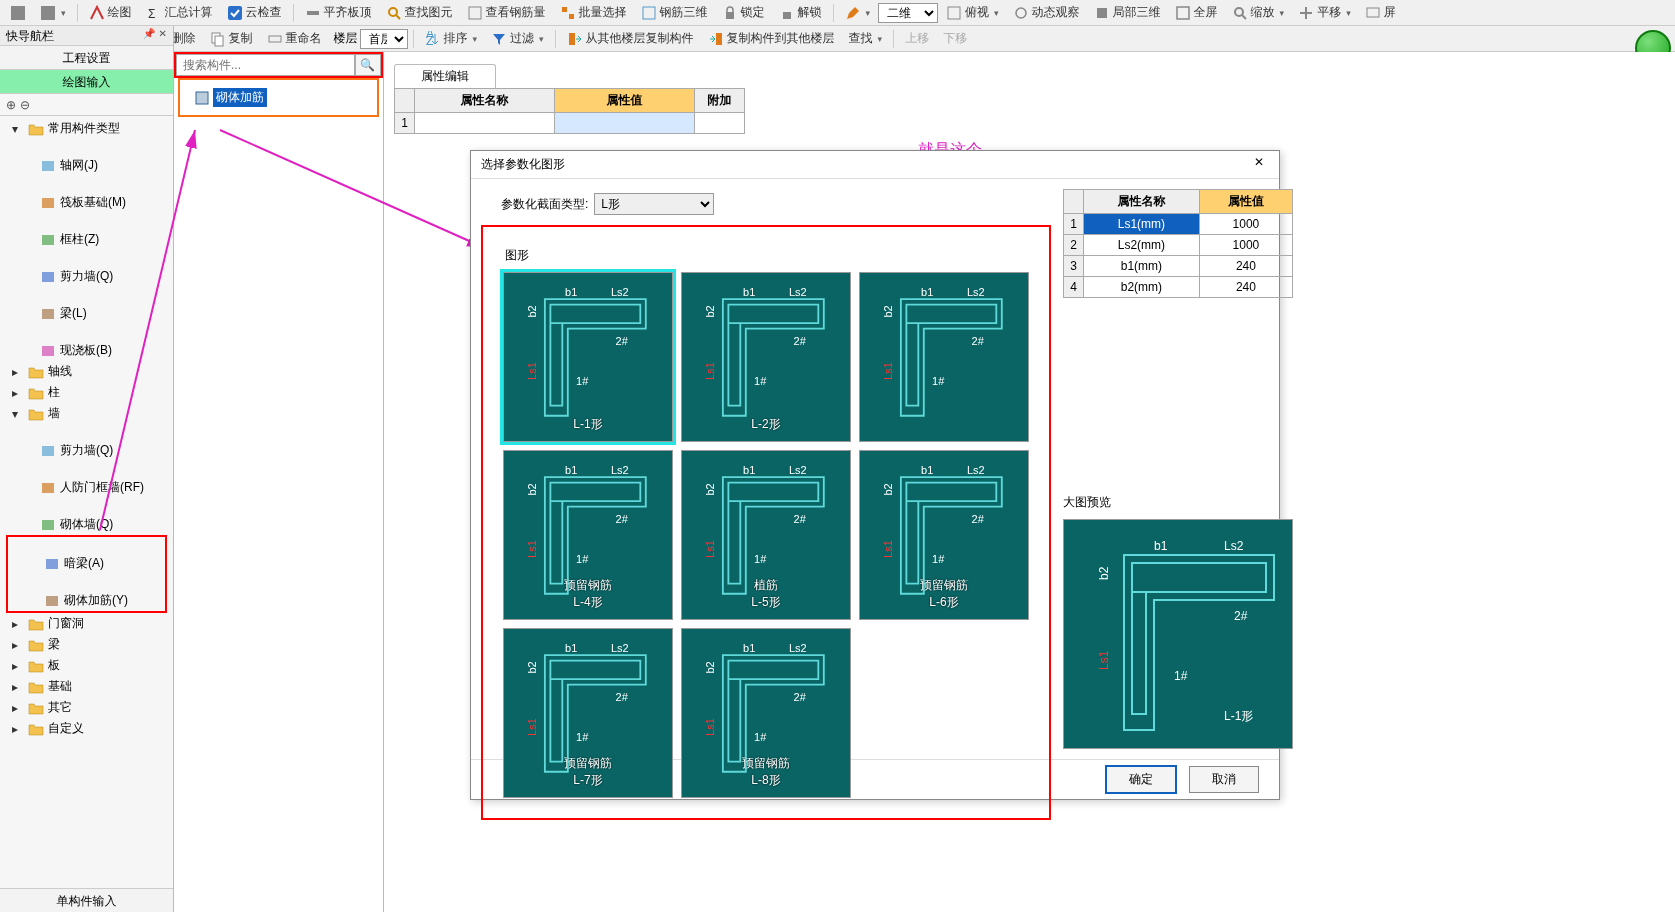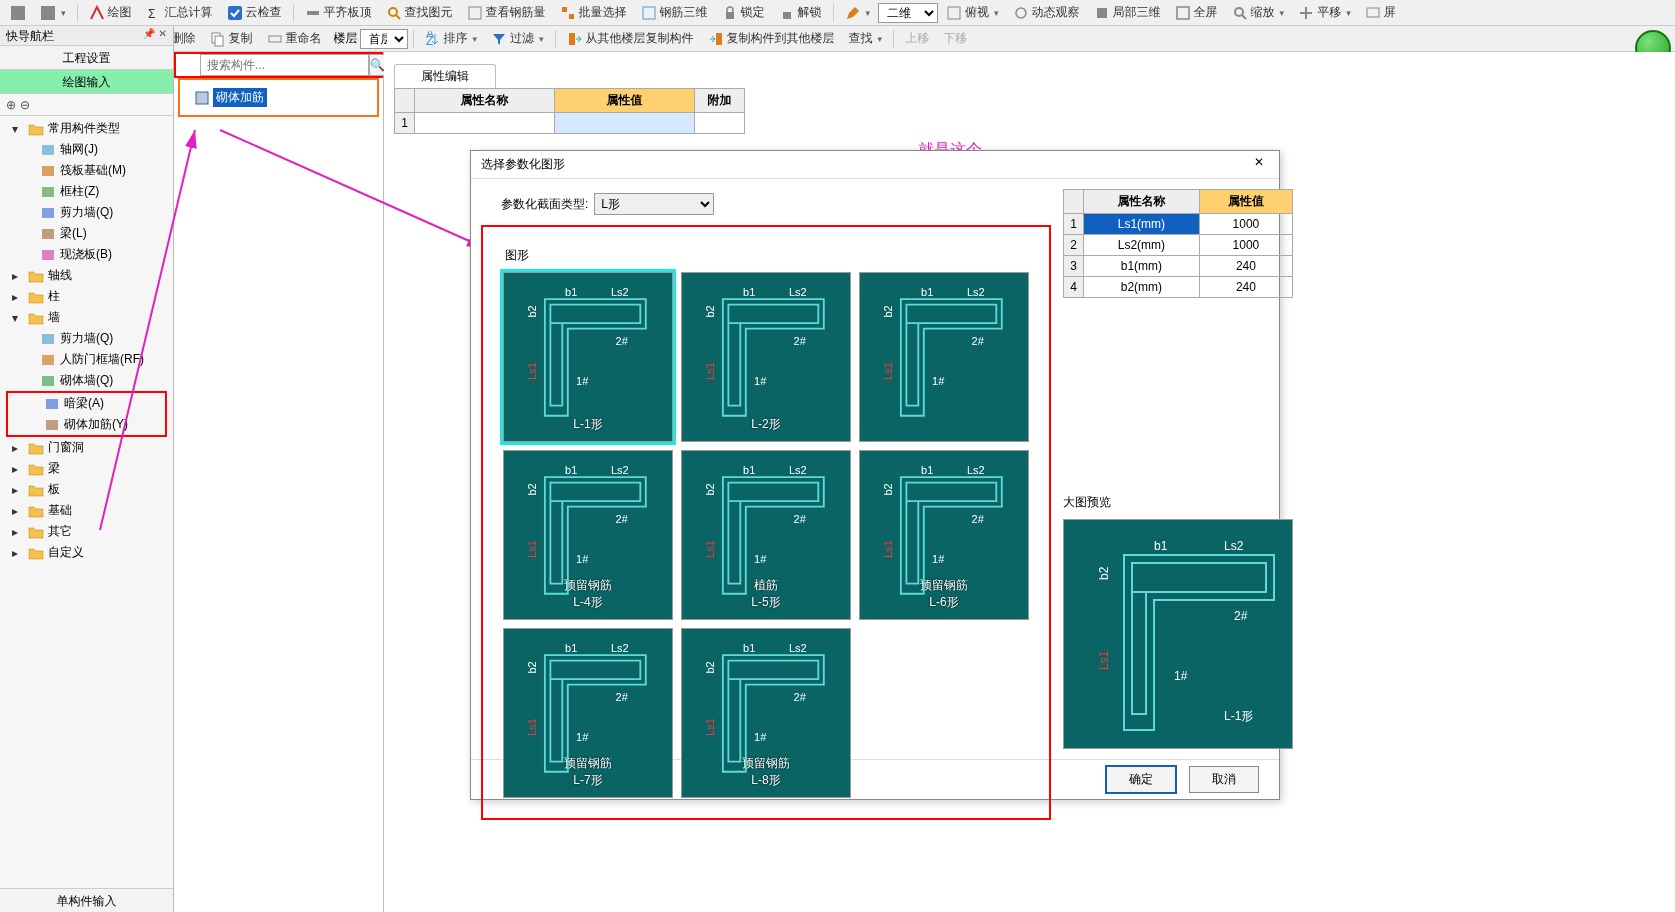--- a/index.html
+++ b/index.html
@@ -22,28 +22,28 @@
 .panel-title { height: 20px; background: #ececec; border-bottom: 1px solid #ccc; padding: 2px 6px; display: flex; justify-content: space-between; align-items: flex-start; }
 .panel-title .pin { font-size: 10px; color: #555; }
 .tabs-stack { display: flex; flex-direction: column; }
 .tab-btn { height: 24px; border-bottom: 1px solid #ccc; text-align: center; padding-top: 4px; background: #f3f3f3; cursor: pointer; }
 .tab-btn.active { background: #86efac; }
 .tree-tools { height: 22px; border-bottom: 1px solid #ccc; padding: 2px 6px; display: flex; gap: 4px; align-items: center; color: #555; }
 .tree { flex: 1; overflow: auto; padding: 2px 4px; }
 .tree-node { display: flex; align-items: center; gap: 4px; padding: 2px 2px 2px 8px; cursor: pointer; white-space: nowrap; }
 .tree-node .twisty { width: 12px; color: #333; }
 .tree-node .ico-folder { width: 16px; height: 14px; display:inline-block; }
-.tree-node.depth2 { padding-left: 36px; }
+.tree-node.depth2 { padding-left: 36px; margin-top: 16px; }
 .red-box-tree { border: 2px solid red; margin: 0 2px; }
 .bottom-tab { height: 24px; border-top: 1px solid #ccc; text-align: center; padding-top: 4px; background: #f3f3f3; }
 
 
 .mid-panel { position: absolute; left: 174px; top: 52px; width: 210px; height: 860px; background: #fff; border-right: 1px solid #bbb; }
 .search-row { display: flex; border: 2px solid red; margin: 0; }
-.search-input { flex: 1; border: 1px solid #aaa; padding: 3px 6px; color: #999; margin-left: 24px; }
+.search-input { flex: 1; border: 1px solid #aaa; padding: 3px 6px; color: #999; }
 .search-btn { width: 26px; border: 1px solid #aaa; background: #f4f4f4; display:flex; align-items:center; justify-content:center; color:#c99; }
 .comp-item { margin: 2px 4px; padding: 3px 8px; border: 1px dashed transparent; display: flex; align-items: center; gap: 4px; }
 .comp-item .sel-text { background: #1060c0; color: #fff; padding: 1px 3px; }
 .red-box-comp { border: 2px solid #f97316; padding: 2px; margin: 0 4px; }
 
 
 .main-area { position: absolute; left: 384px; top: 52px; right: 0; bottom: 0; background: #fff; }
 .prop-header-tab { position:absolute; left:10px; top:12px; padding:3px 26px; border:1px solid #bbb; border-bottom:1px solid #fff; background:#fff; border-radius:3px 3px 0 0; }
 .prop-table-small { position:absolute; left:10px; top:36px; border:1px solid #aaa; border-collapse:collapse; }
 .prop-table-small th, .prop-table-small td { border:1px solid #aaa; padding:3px 0; text-align:center; }

